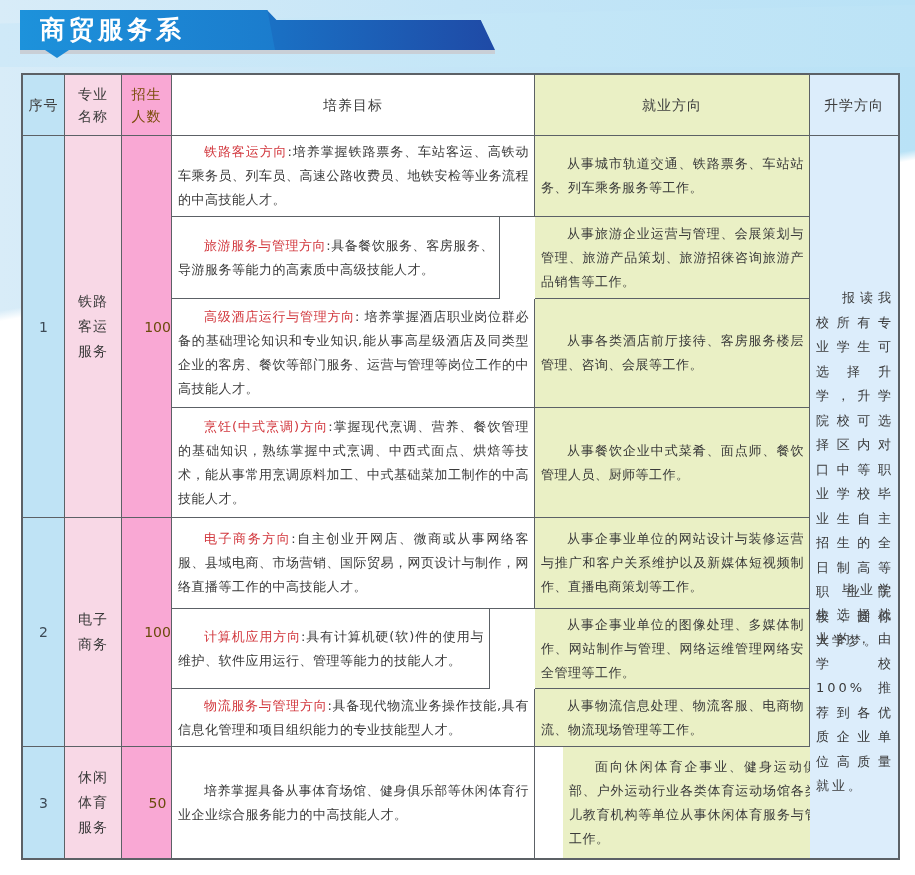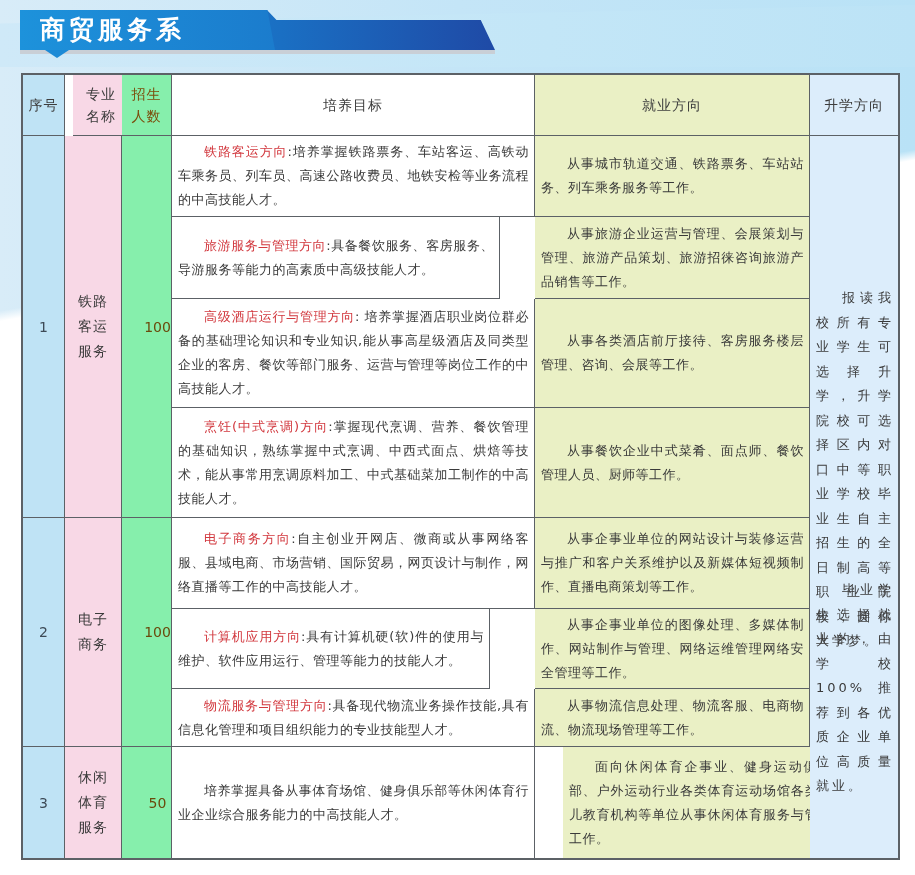--- a/index.html
+++ b/index.html
@@ -49,21 +49,21 @@
     border: 2px solid #5c6166; box-sizing: border-box; background: #fff;
   }
   .cell {
     position: absolute; box-sizing: border-box;
     border-right: 1.5px solid #5c6166; border-bottom: 1.5px solid #5c6166;
     font-size: 13px; color: #3a3a3a;
   }
   .center { display: flex; align-items: center; justify-content: center; text-align: center; }
   .c-seq { background: #bfe3f5; }
   .c-name { background: #f8d8e6; }
-  .c-count { background: #86efac; }
+  .c-count { background: #f9a8d4; }
   .c-goal { background: #ffffff; }
   .c-job { background: #eaf0c5; }
   .c-edu { background: #dcedfb; border-right: none; }
   .hdr { font-size: 14px; line-height: 22px; letter-spacing: 1px; color: #3d3d3d; }
   .hdr-count { color: #7b4d0c; }
   .text-cell {
     display: flex; align-items: center; padding: 0 5px 0 6px;
   }
   .para {
     font-size: 13px; line-height: 24px; text-indent: 2em; text-align: justify;
@@ -91,21 +91,21 @@
   <div class="title-shadow"></div>
   <div class="title-notch"></div>
   <div class="title-text">商贸服务系</div>
 </div>
 
 <div class="tbl">
 
   <div class="cell center c-seq hdr" style="left:0;top:0;width:42px;height:61px;">
     <span>序号</span>
   </div>
-  <div class="cell center c-name hdr" style="left:50px;top:0;width:57px;height:61px;flex-direction:column;">
+  <div class="cell center c-name hdr" style="left:42px;top:0;width:57px;height:61px;flex-direction:column;">
     <span>专业</span>
     <span>名称</span>
   </div>
   <div class="cell center c-count hdr hdr-count" style="left:99px;top:0;width:50px;height:61px;flex-direction:column;">
     <span>招生</span>
     <span>人数</span>
   </div>
   <div class="cell center c-goal hdr" style="left:149px;top:0;width:363px;height:61px;">
     <span>培养目标</span>
   </div>

